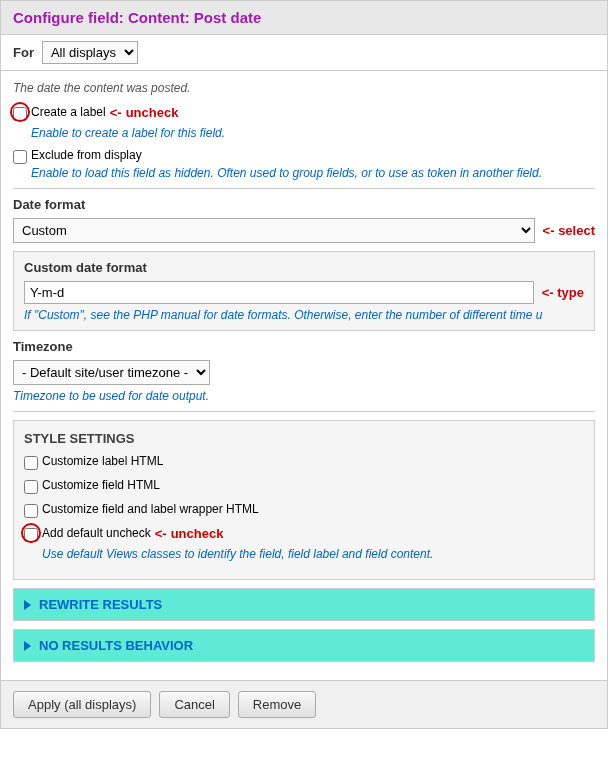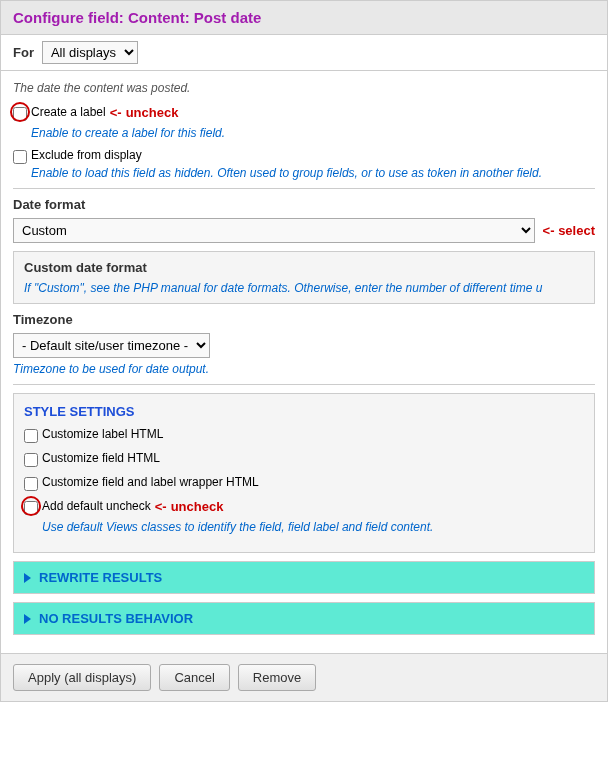--- a/index.html
+++ b/index.html
@@ -130,21 +130,21 @@
       white-space: nowrap;
       text-overflow: ellipsis;
     }
     .style-section {
       border: 1px solid #ccc;
       background: #f5f5f5;
       padding: 10px 10px;
       margin-bottom: 8px;
     }
     .style-section-title {
-      color: #1d4ed8;
+      color: #404040;
       font-weight: bold;
       font-size: 13px;
       margin-bottom: 8px;
     }
     .collapsible-section {
       border: 1px solid #ccc;
       background: #5eead4;
       padding: 8px 10px;
       margin-bottom: 8px;
       cursor: pointer;
@@ -271,20 +271,24 @@
       <div class="select-row">
         <select class="full-select">
           <option>Custom</option>
         </select>
         <span class="select-annotation">&lt;- select</span>
       </div>
     </div>
 
     <div class="subsection">
       <div class="subsection-label">Custom date format</div>
+      <div class="input-row">
+        <input type="text" class="text-input" value="Y-m-d" style="">
+        <span class="type-annotation">&lt;- type</span>
+      </div>
       <div class="truncated-hint">If "Custom", see the PHP manual for date formats. Otherwise, enter the number of different time u</div>
     </div>
 
     <div class="field-row">
       <div class="section-label">Timezone</div>
       <select class="full-select">
         <option>- Default site/user timezone -</option>
       </select>
       <div class="hint-text" style="margin-left:0; margin-top:4px;">Timezone to be used for date output.</div>
     </div>

